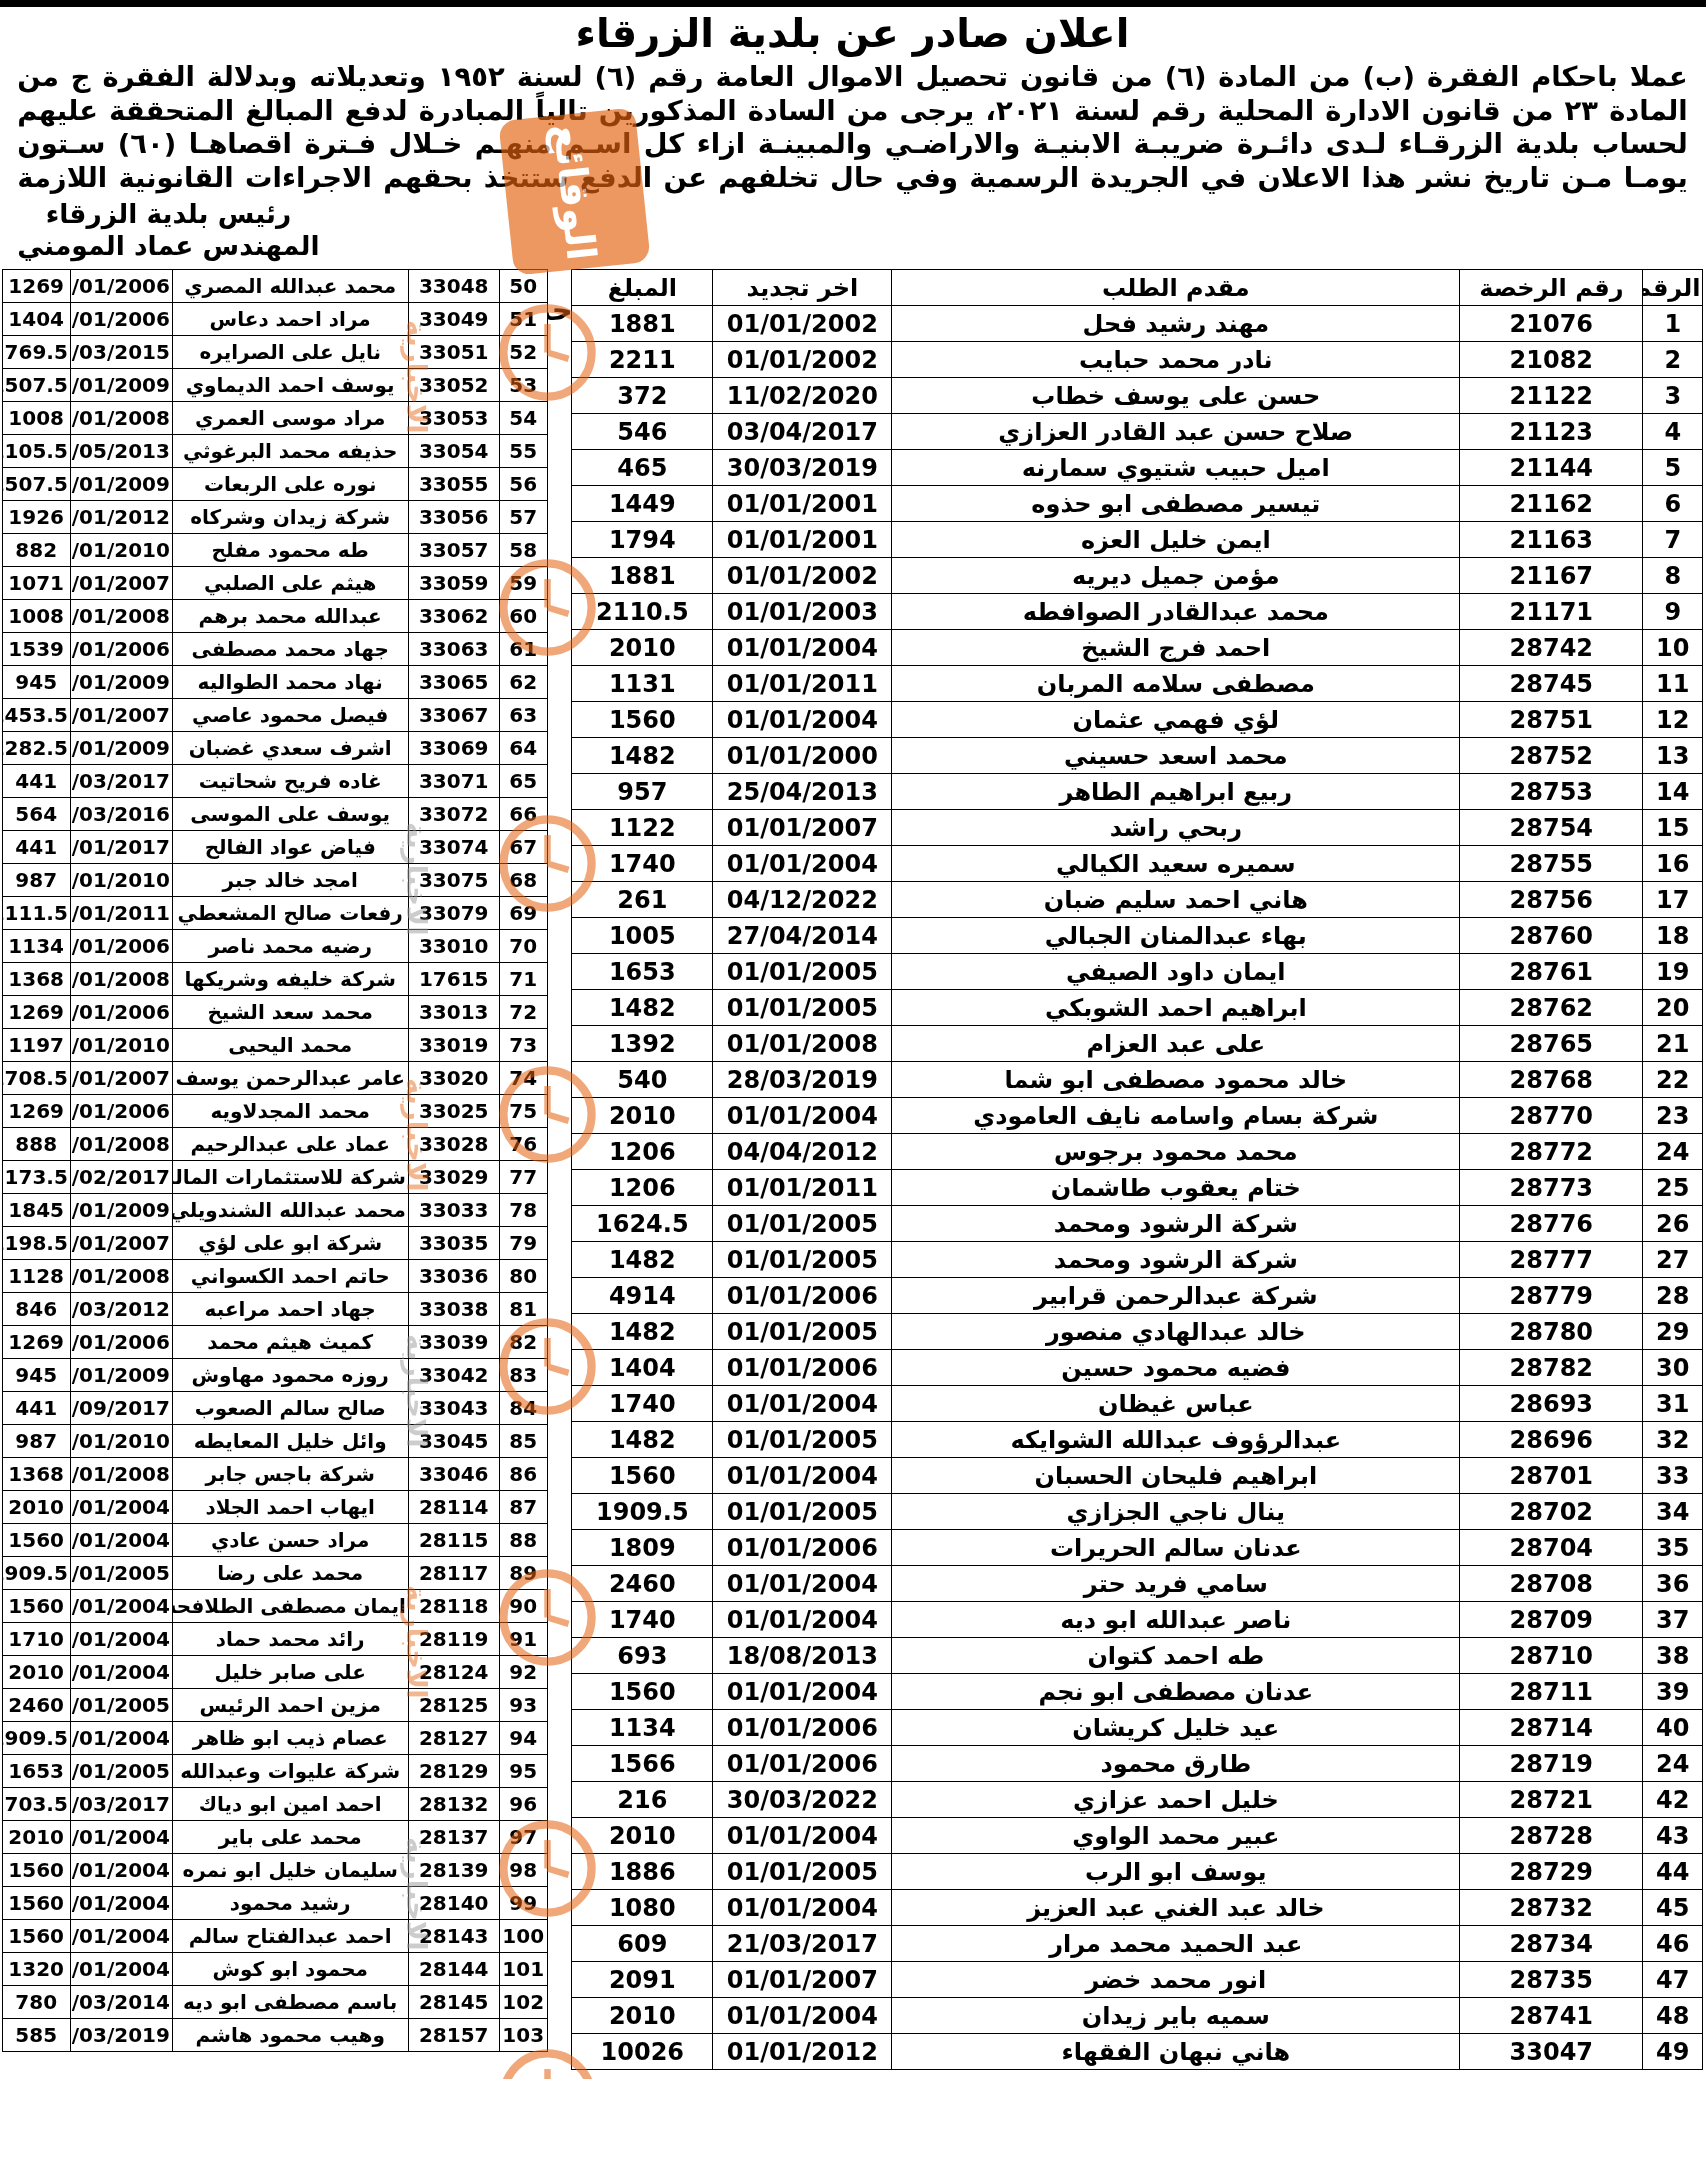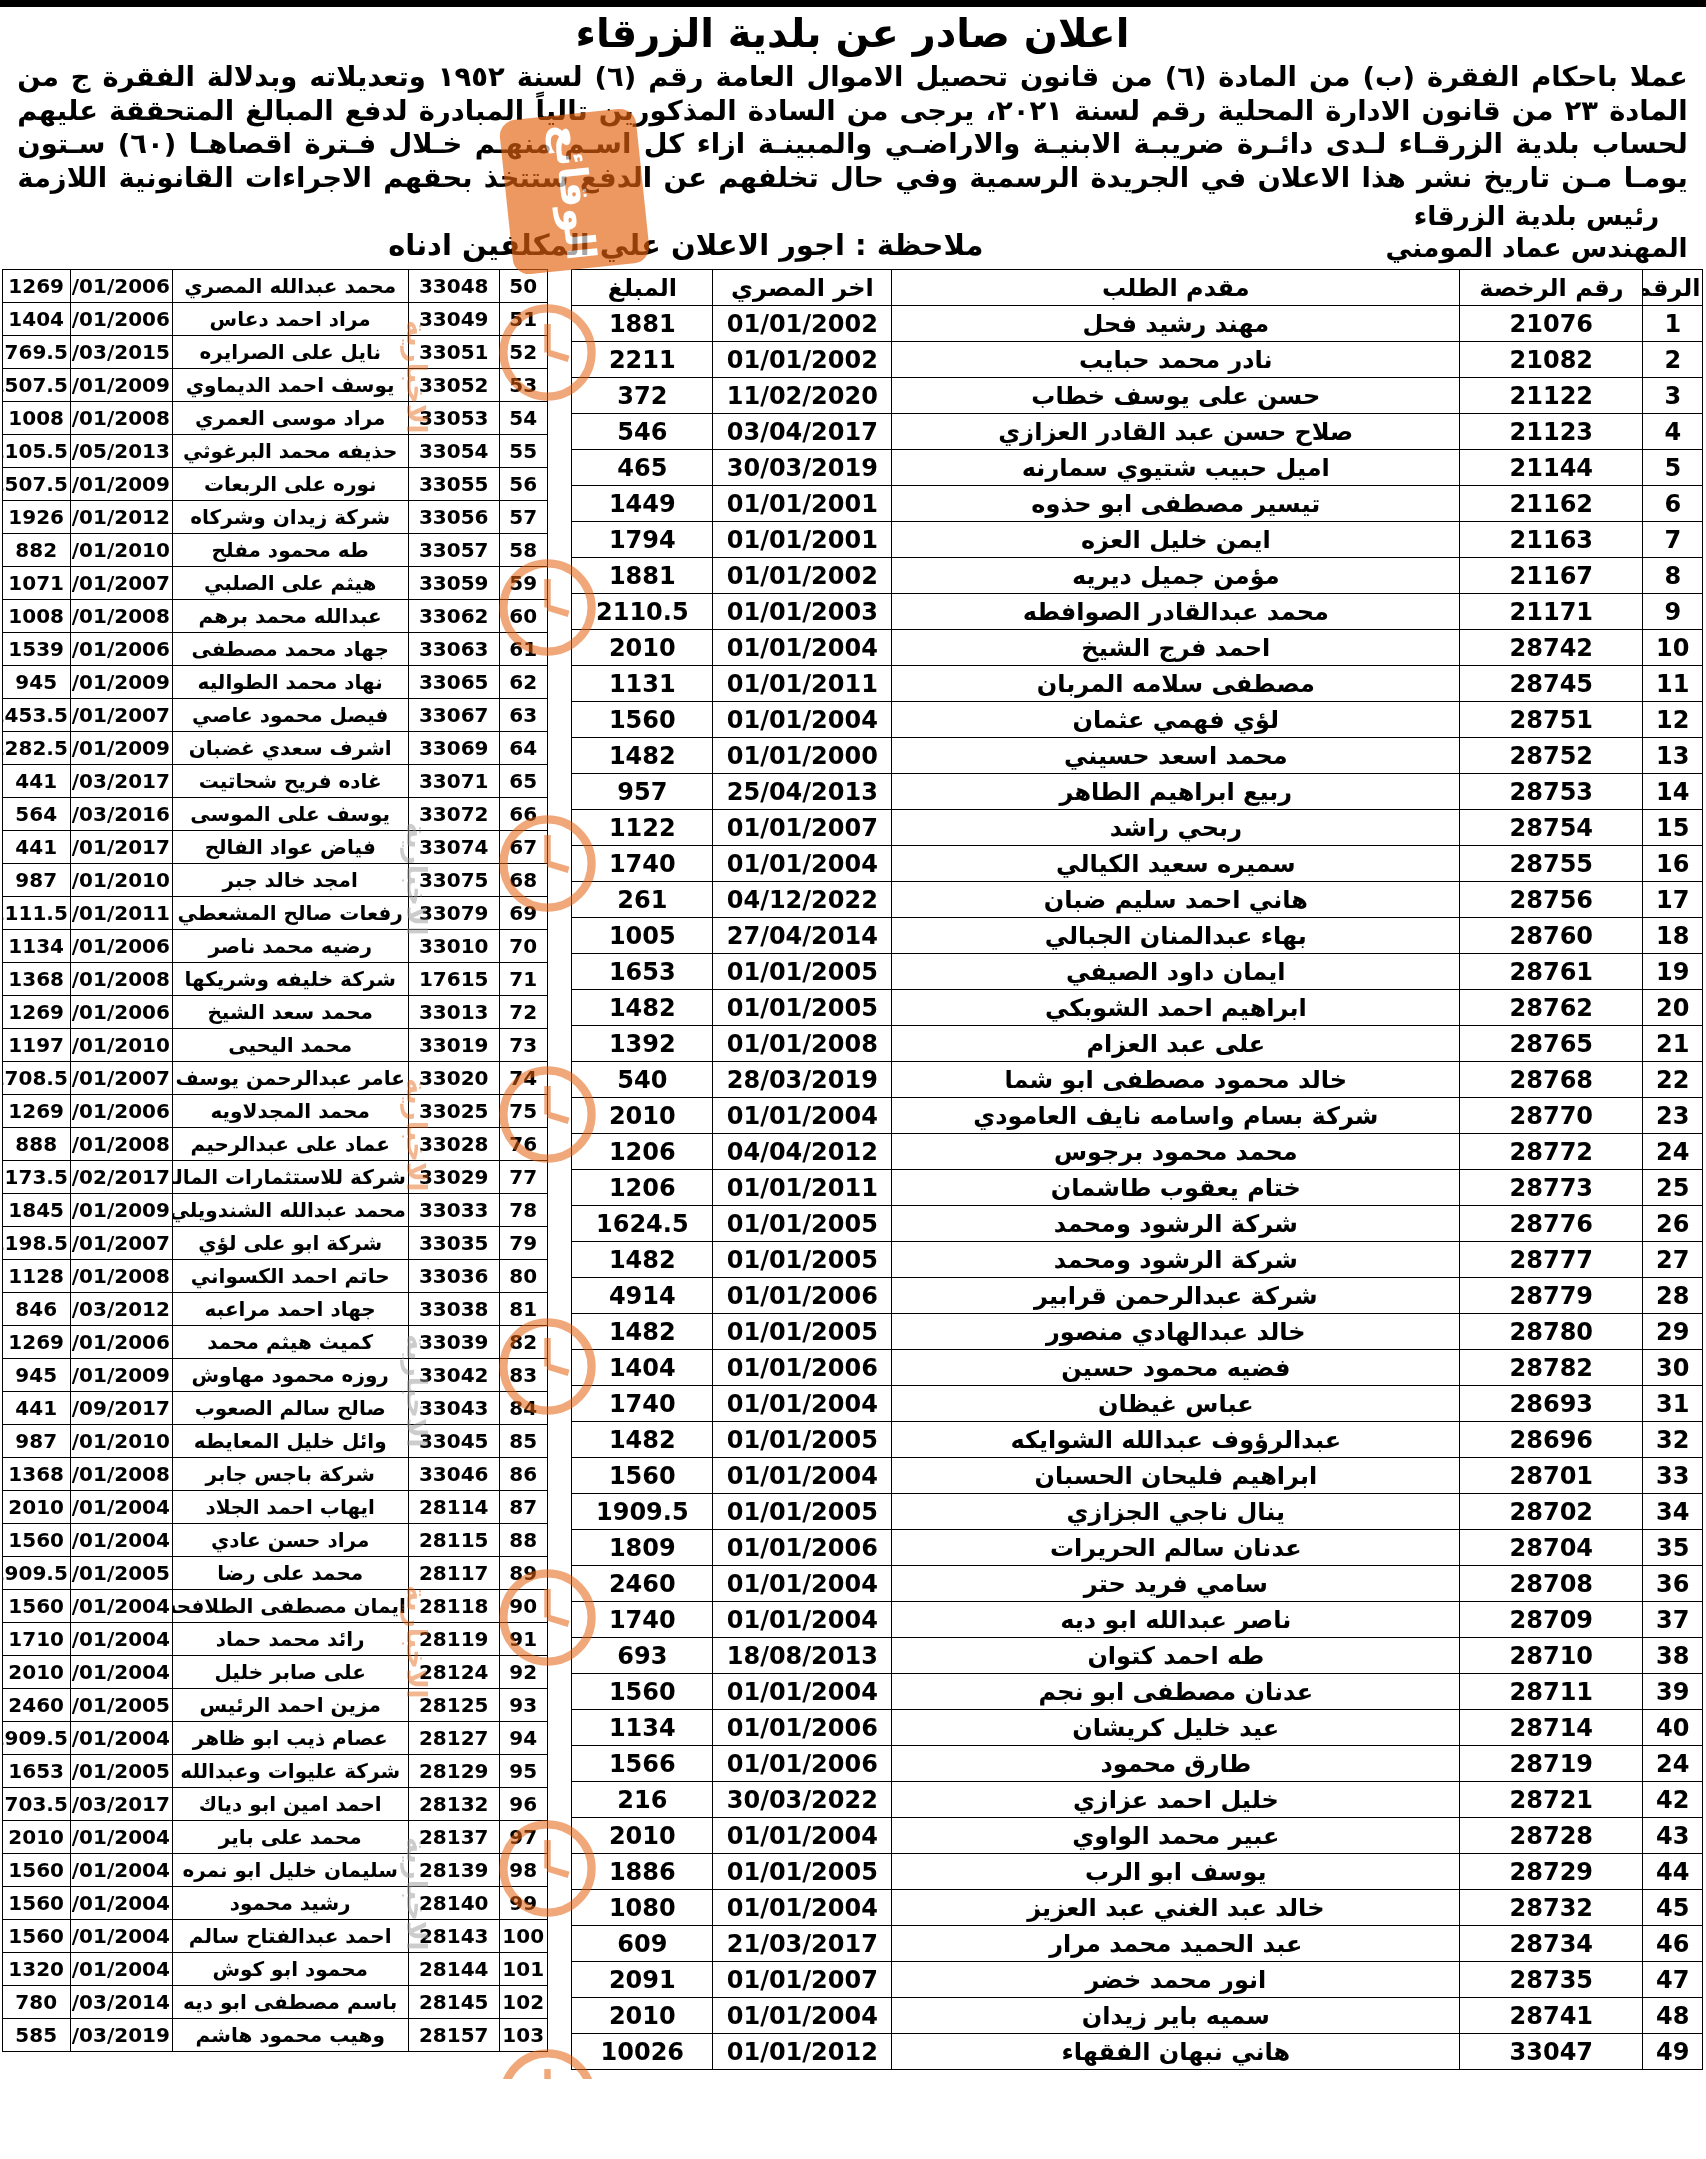--- a/index.html
+++ b/index.html
@@ -25,24 +25,25 @@
   .body-text {
     margin: 5.5px 18.3px 3.7px 18.3px;
     font-size: 27.4px;
     font-weight: bold;
     line-height: 1.22;
     text-align: justify;
     text-align-last: justify;
   }
   .sig-row {
     display: flex;
-    flex-direction: row;
+    flex-direction: column;
     align-items: flex-end;
     margin: 1.8px 18.3px 5.5px 18.3px;
     height: 66px;
+    gap: 32px;
   }
   .signature {
     text-align: center;
     font-size: 26.5px;
     font-weight: bold;
     line-height: 1.2;
     flex: 0 0 auto;
   }
   .note {
     flex: 0 0 auto;
@@ -142,21 +143,21 @@
           <col style="width:183px">
           <col style="width:568px">
           <col style="width:179px">
           <col style="width:141px">
       </colgroup>
       <thead>
         <tr>
           <th>الرقم</th>
           <th>رقم الرخصة</th>
           <th>مقدم الطلب</th>
-          <th>اخر المصري</th>
+          <th>اخر تجديد</th>
           <th>المبلغ</th>
         </tr>
       </thead>
       <tbody>
           <tr>
             <td>1</td>
             <td>21076</td>
             <td>مهند رشيد فحل</td>
             <td>01/01/2002</td>
             <td>1881</td>

